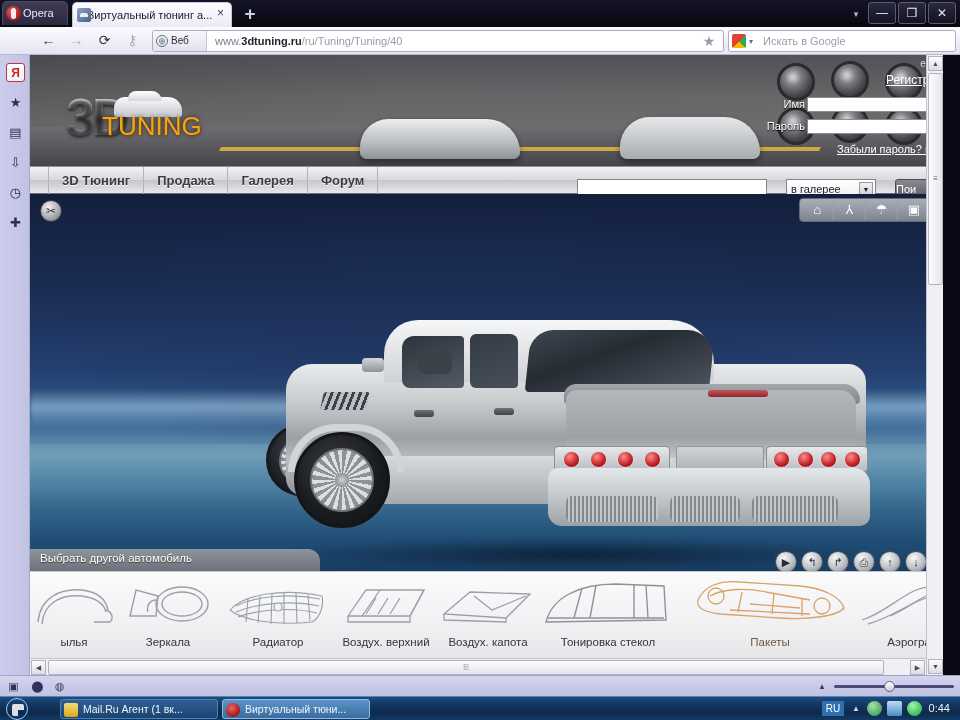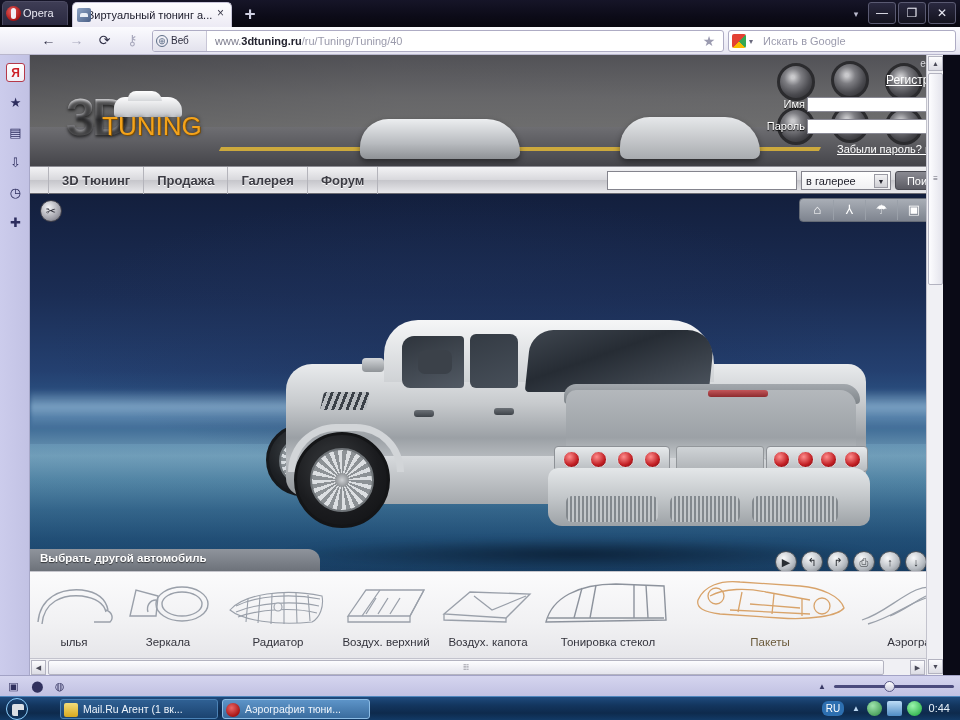--- a/index.html
+++ b/index.html
@@ -237,36 +237,36 @@
     background: linear-gradient(180deg,#f3f3f5 0%, #d9d9dd 48%, #c6c6cb 52%, #e9e9ec 100%);
     border-top: 1px solid #8d8d94; border-bottom: 1px solid #6c6c73;
   }
   .site-nav .navlinks { position: absolute; left: 18px; top: 0; height: 28px; display: flex; }
   .site-nav .nl {
     padding: 0 13px; font-size: 13px; font-weight: bold; color: #3c3c44;
     line-height: 28px; border-right: 1px solid #b4b4bb;
     text-shadow: 0 1px 0 #fff;
   }
   .site-nav .nl:first-child { border-left: 1px solid #b4b4bb; }
-  .site-search { position: absolute; right: 4px; top: 4px; height: 20px; display: flex; gap: 4px; }
+  .site-search { position: absolute; right: 4px; top: 12px; height: 20px; display: flex; gap: 19px; }
   .site-search .sinp { width: 190px; height: 19px; background: #fff; border: 1px solid #84848d; }
   .site-search .ssel {
     width: 90px; height: 19px; background: linear-gradient(180deg,#fff,#f0f0f2);
     border: 1px solid #84848d; font-size: 11px; color: #22222c; line-height: 18px;
     padding-left: 4px; position: relative;
   }
   .site-search .ssel .dc {
     position: absolute; right: 2px; top: 2px; width: 14px; height: 14px;
     background: linear-gradient(180deg,#f2f2f4,#cfcfd4); border: 1px solid #9a9aa3;
     font-size: 7px; text-align: center; line-height: 13px; color: #22222c;
   }
   .site-search .sbtn {
     width: 44px; height: 19px; background: linear-gradient(180deg,#8a8a92,#5c5c64);
     border: 1px solid #4a4a52; border-radius: 3px; color: #fff;
-    font-size: 11px; text-align: center; line-height: 18px; overflow: hidden;
+    font-size: 11px; text-align: left; line-height: 18px; overflow: hidden;
   }
 
   
   .canvas3d {
     position: absolute; left: 0; top: 139px; width: 913px; height: 385px;
     background:
       radial-gradient(ellipse 560px 190px at 46% 36%, rgba(30,48,88,.55), rgba(0,0,0,0) 72%),
       linear-gradient(180deg,#131f3d 0%, #1b2d54 26%, #244070 46%, #2f5c8c 58%, #6f9ab5 68%, #4b7e9f 74%, #2d5f86 82%, #1f4c74 92%, #16385c 100%);
     overflow: hidden;
   }
@@ -444,21 +444,21 @@
   
   .choosebar {
     position: absolute; left: 0; top: 494px; width: 913px; height: 22px;
   }
   .choosebar .tabshape {
     position: absolute; left: 0; top: 0; width: 290px; height: 22px;
     background: linear-gradient(180deg,#8f949c,#6d727a);
     border-radius: 0 12px 0 0;
   }
   .choosebar .clabel {
-    position: absolute; left: 10px; top: 3px; font-size: 11.5px; font-weight: bold;
+    position: absolute; left: 10px; top: 3px; font-size: 11.5px; font-weight: normal;
     color: #ffffff; text-shadow: 0 1px 1px rgba(0,0,0,.6); white-space: nowrap;
   }
 
   
   .parts {
     position: absolute; left: 0; top: 516px; width: 913px; height: 94px;
     background: linear-gradient(180deg,#fbfbfc 0%, #f1f1f3 55%, #e4e4e8 100%);
     border-top: 1px solid #c6c6cd; overflow: hidden;
   }
   .part {
@@ -556,21 +556,21 @@
     padding-left: 22px; padding-right: 6px; overflow: hidden; white-space: nowrap;
   }
   .tbtn.sel { background: linear-gradient(180deg,#5d94c8,#3a6c9e); border-color:#8dbde6; }
   .tbtn .ic {
     position: absolute; left: 3px; top: 3px; width: 14px; height: 14px; border-radius: 2px;
   }
   .tray { position: absolute; right: 4px; top: 0; height: 24px; }
   .tray .lang {
     position: absolute; right: 112px; top: 4px; width: 22px; height: 15px;
     background: #2d6fb0; color: #fff; font-size: 10px; text-align: center; line-height: 15px;
-    border-radius: 6px;
+    border-radius: 0;
   }
   .tray .tcaret { position: absolute; right: 96px; top: 7px; font-size: 8px; color: #bcd8f2; }
   .tray .ticon {
     position: absolute; top: 4px; width: 15px; height: 15px; border-radius: 50%;
   }
   .tray .clock {
     position: absolute; right: 6px; top: 5px; font-size: 11px; color: #eaf3fb;
   }
 </style>
 </head>
@@ -891,21 +891,21 @@
         <span class="flag"></span>
       </div>
 
     <div class="tbtn" style="left:60px; width:158px">
       <span class="ic" style="background:linear-gradient(180deg,#f4dd7a,#d8a81e)"></span>
       <span>Mail.Ru Агент (1 вк...</span>
     </div>
 
     <div class="tbtn sel" style="left:222px; width:148px">
       <span class="ic" style="background:radial-gradient(circle at 40% 35%,#ea6767,#a81414 70%);border-radius:50%"></span>
-      <span>Аэрография тюни...</span>
+      <span>Виртуальный тюни...</span>
     </div>
 
 
     <div class="tray">
       <span class="lang">RU</span>
       <span class="tcaret">▲</span>
       <span class="ticon" style="right:74px; background:radial-gradient(circle at 38% 32%,#9fe5ad,#2e8a41)"></span>
       <span class="ticon" style="right:54px; background:linear-gradient(180deg,#bcdcf6,#4f8cc4); border-radius:2px"></span>
       <span class="ticon" style="right:34px; background:radial-gradient(circle at 38% 32%,#9bf5ad,#17a336)"></span>
       <span class="clock">0:44</span>

